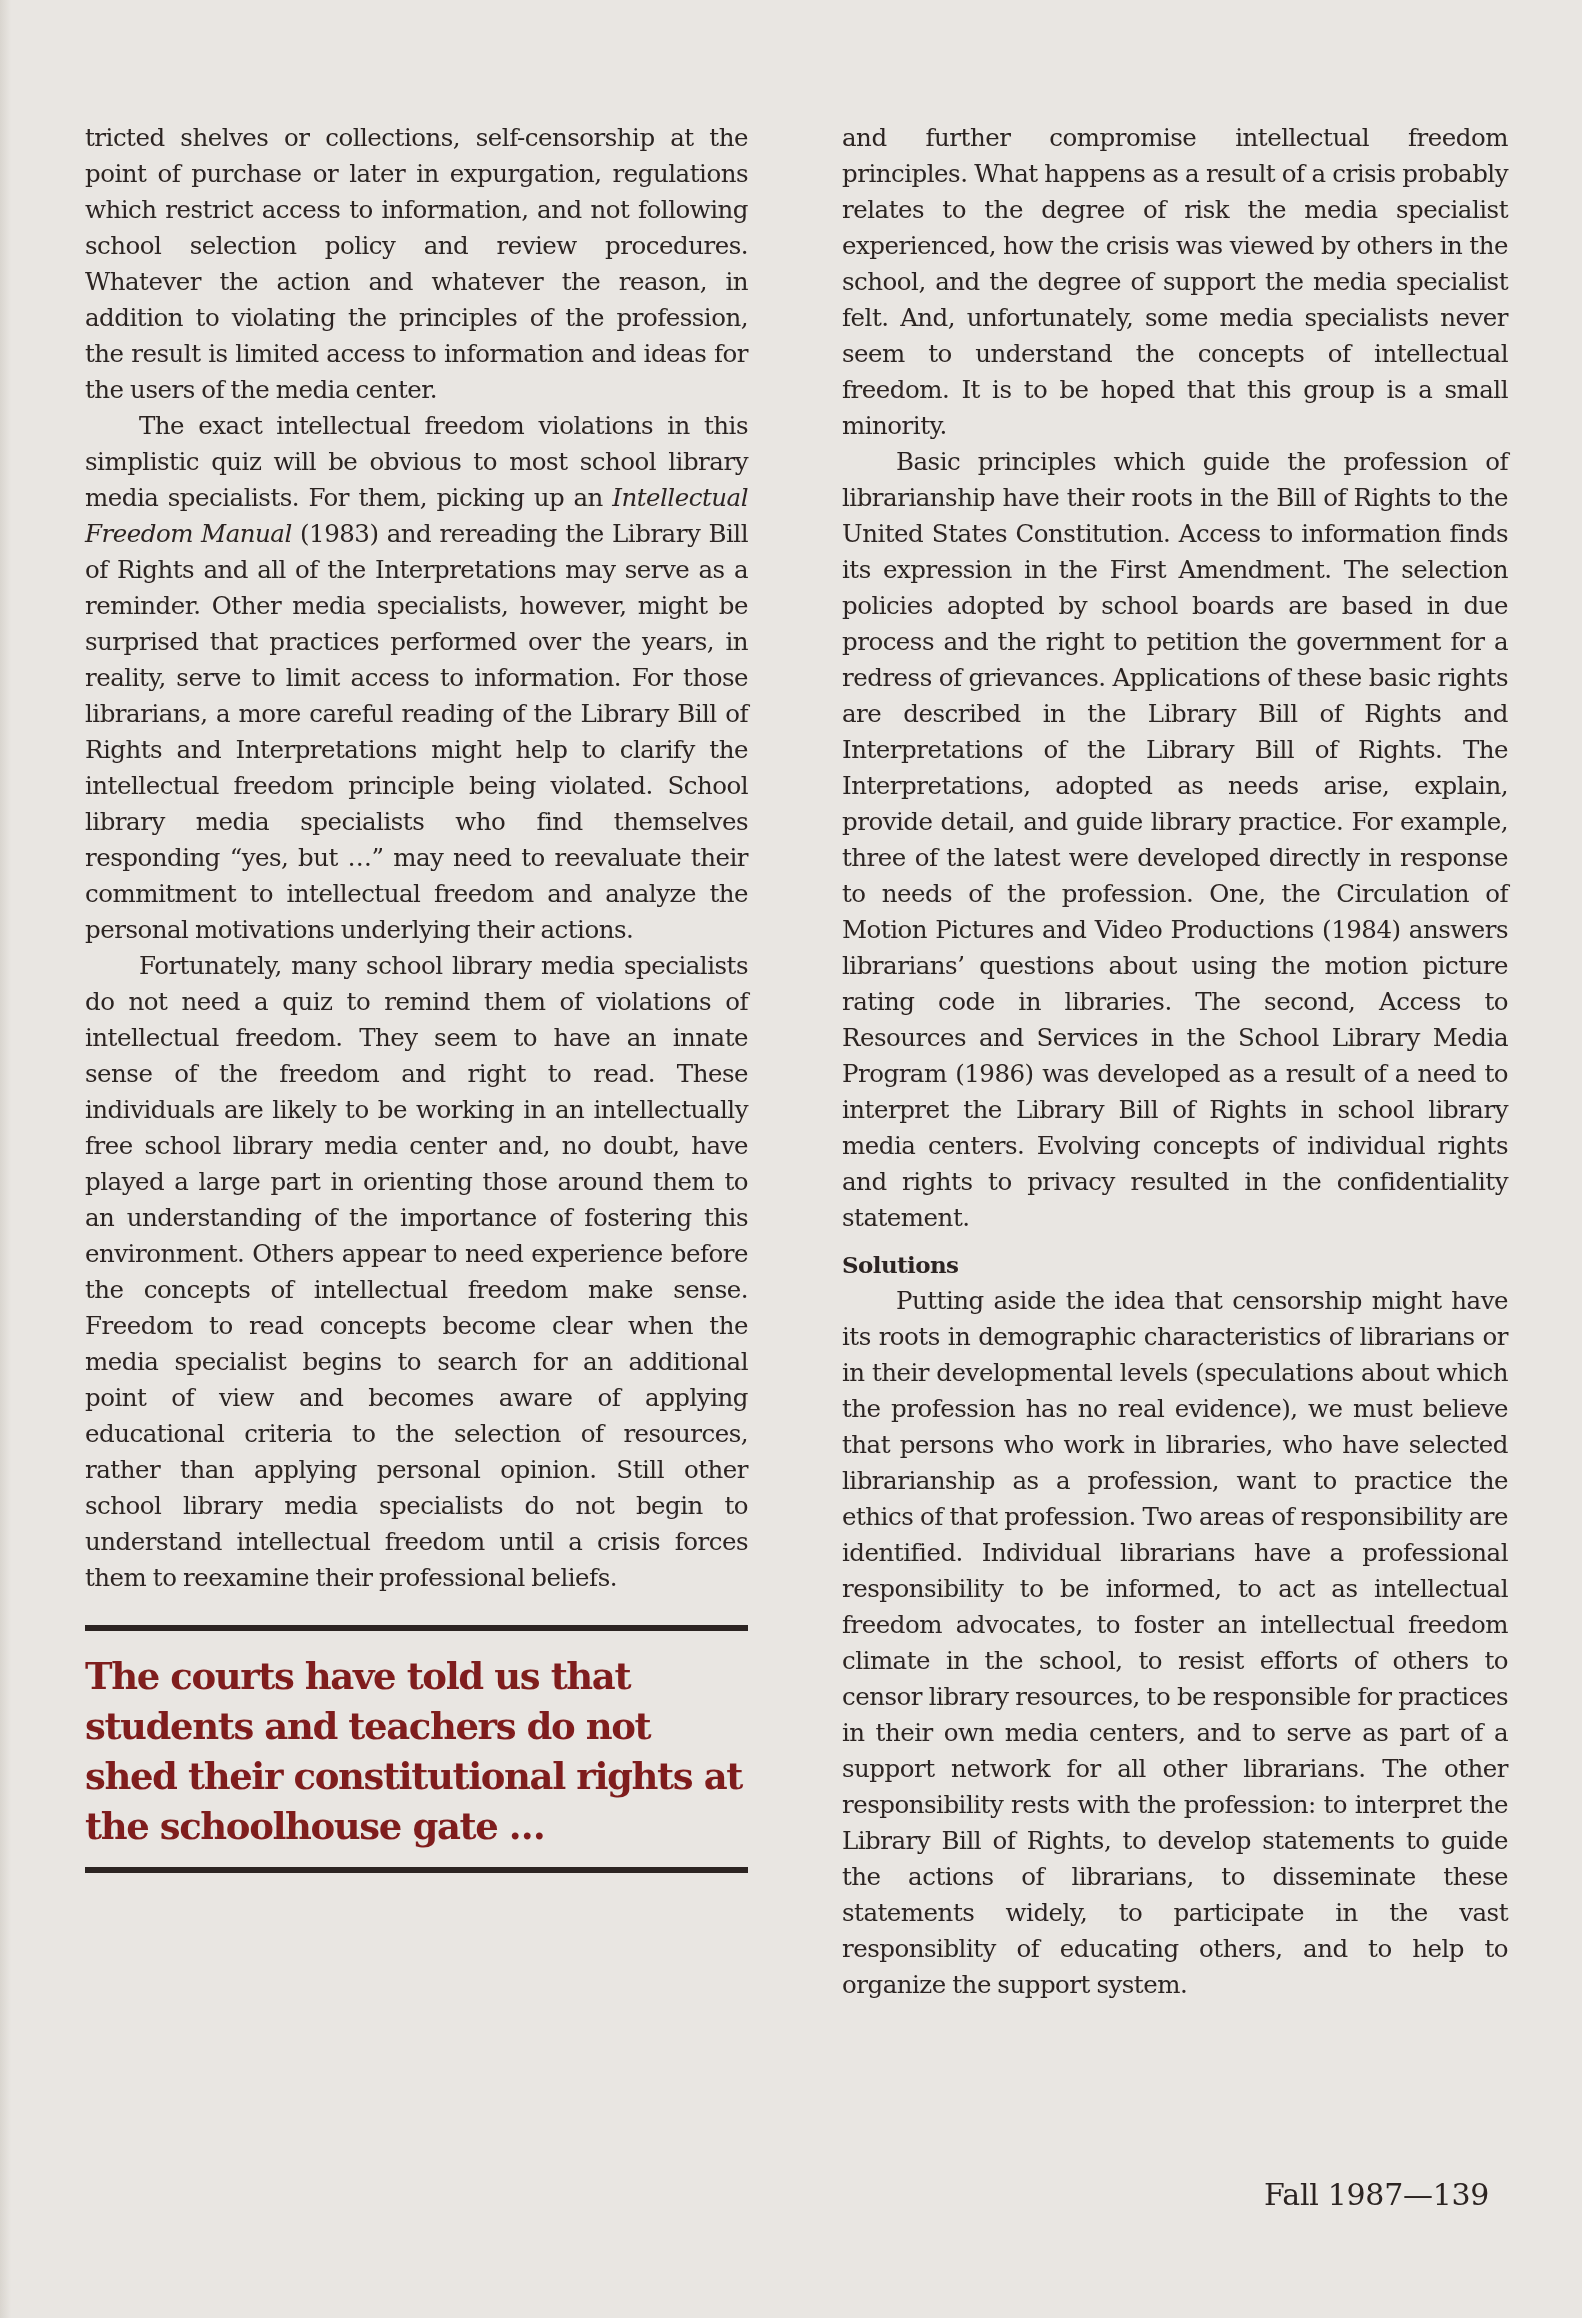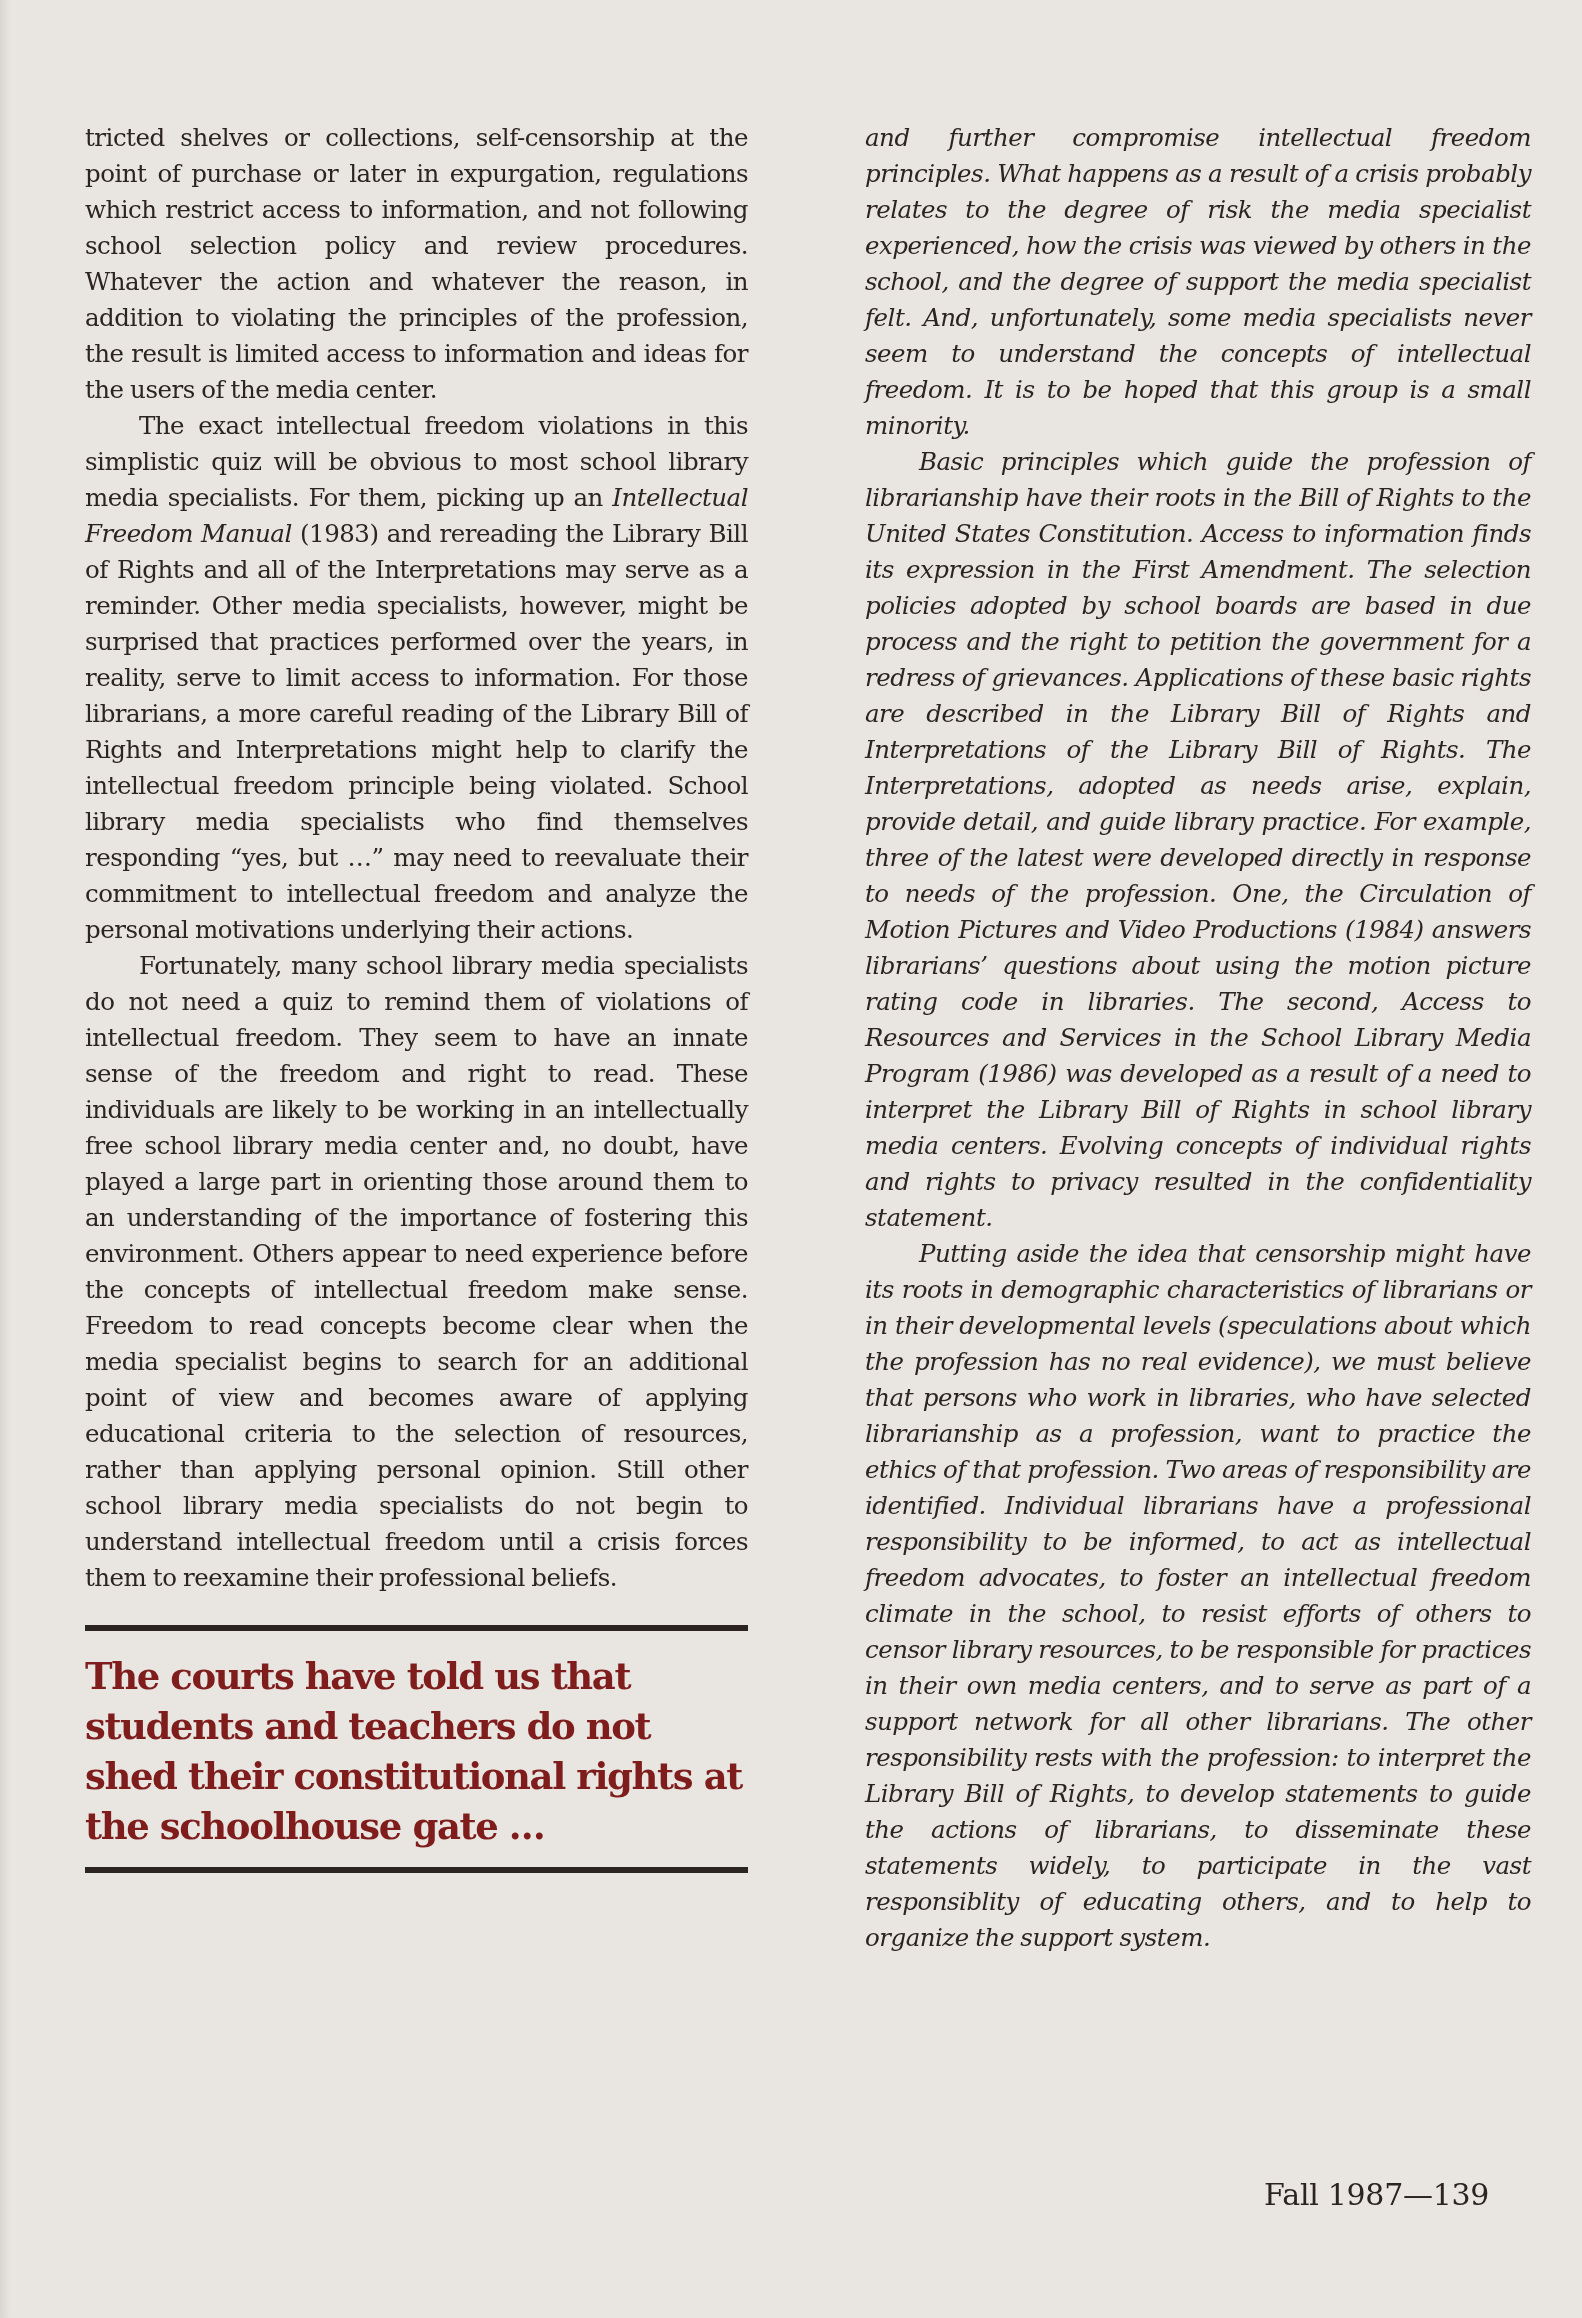--- a/index.html
+++ b/index.html
@@ -11,21 +11,21 @@
     color: #2c2422;
   }
   .page-edge {
     position: absolute; left: 0; top: 0; bottom: 0; width: 11px;
     background: linear-gradient(to right, #d9d5cf, #e9e6e2);
   }
   .column {
     position: absolute; top: 120px;
   }
   .col-left { left: 85px; width: 663px; }
-  .col-right { left: 865px; width: 666px; font-style: italic; }
+  .col-right { left: 842px; width: 666px; }
   p {
     margin: 0;
     font-size: 24.5px;
     line-height: 36px;
     text-align: justify;
     letter-spacing: -0.5px;
     word-spacing: -0.8px;
     hyphens: manual;
   }
   p.indent { text-indent: 54px; }
@@ -68,17 +68,18 @@
   <p class="indent"><span>The exact intellectual freedom violations in this simplistic quiz will be obvious to most school library media specialists. For them, picking up an </span><em>Intellectual Freedom Manual</em><span> (1983) and rereading the Library Bill of Rights and all of the Interpretations may serve as a reminder. Other media specialists, however, might be surprised that practices performed over the years, in reality, serve to limit access to information. For those librarians, a more careful reading of the Library Bill of Rights and Interpretations might help to clarify the intellectual freedom principle being violated. School library media specialists who find themselves responding “yes, but …” may need to reevaluate their commitment to intellectual freedom and analyze the personal motivations underlying their actions.</span></p>
   <p class="indent">Fortunately, many school library media specialists do not need a quiz to remind them of violations of intellectual freedom. They seem to have an innate sense of the freedom and right to read. These individuals are likely to be working in an intellectually free school library media center and, no doubt, have played a large part in orienting those around them to an understanding of the importance of fostering this environment. Others appear to need experience before the concepts of intellectual freedom make sense. Freedom to read concepts become clear when the media specialist begins to search for an additional point of view and becomes aware of applying educational criteria to the selection of resources, rather than applying personal opinion. Still other school library media specialists do not begin to understand intellectual freedom until a crisis forces them to reexamine their professional beliefs.</p>
   <div class="pullquote">
     <div class="pullquote-text">The courts have told us that students and teachers do not shed their constitutional rights at the schoolhouse gate …</div>
   </div>
 </div>
 
 <div class="column col-right">
   <p>and further compromise intellectual freedom principles. What happens as a result of a crisis probably relates to the degree of risk the media specialist experienced, how the crisis was viewed by others in the school, and the degree of support the media specialist felt. And, unfortunately, some media specialists never seem to understand the concepts of intellectual freedom. It is to be hoped that this group is a small minority.</p>
   <p class="indent">Basic principles which guide the profession of librarianship have their roots in the Bill of Rights to the United States Constitution. Access to information finds its expression in the First Amendment. The selection policies adopted by school boards are based in due process and the right to petition the government for a redress of grievances. Applications of these basic rights are described in the Library Bill of Rights and Interpretations of the Library Bill of Rights. The Interpretations, adopted as needs arise, explain, provide detail, and guide library practice. For example, three of the latest were developed directly in response to needs of the profession. One, the Circulation of Motion Pictures and Video Productions (1984) answers librarians’ questions about using the motion picture rating code in libraries. The second, Access to Resources and Services in the School Library Media Program (1986) was developed as a result of a need to interpret the Library Bill of Rights in school library media centers. Evolving concepts of individual rights and rights to privacy resulted in the confidentiality statement.</p>
+  <div class="section-heading">Solutions</div>
   <p class="indent">Putting aside the idea that censorship might have its roots in demographic characteristics of librarians or in their developmental levels (speculations about which the profession has no real evidence), we must believe that persons who work in libraries, who have selected librarianship as a profession, want to practice the ethics of that profession. Two areas of responsibility are identified. Individual librarians have a professional responsibility to be informed, to act as intellectual freedom advocates, to foster an intellectual freedom climate in the school, to resist efforts of others to censor library resources, to be responsible for practices in their own media centers, and to serve as part of a support network for all other librarians. The other responsibility rests with the profession: to interpret the Library Bill of Rights, to develop statements to guide the actions of librarians, to disseminate these statements widely, to participate in the vast responsiblity of educating others, and to help to organize the support system.</p>
 </div>
 
 <div class="folio">Fall 1987—139</div>
 
 
 </body></html>

